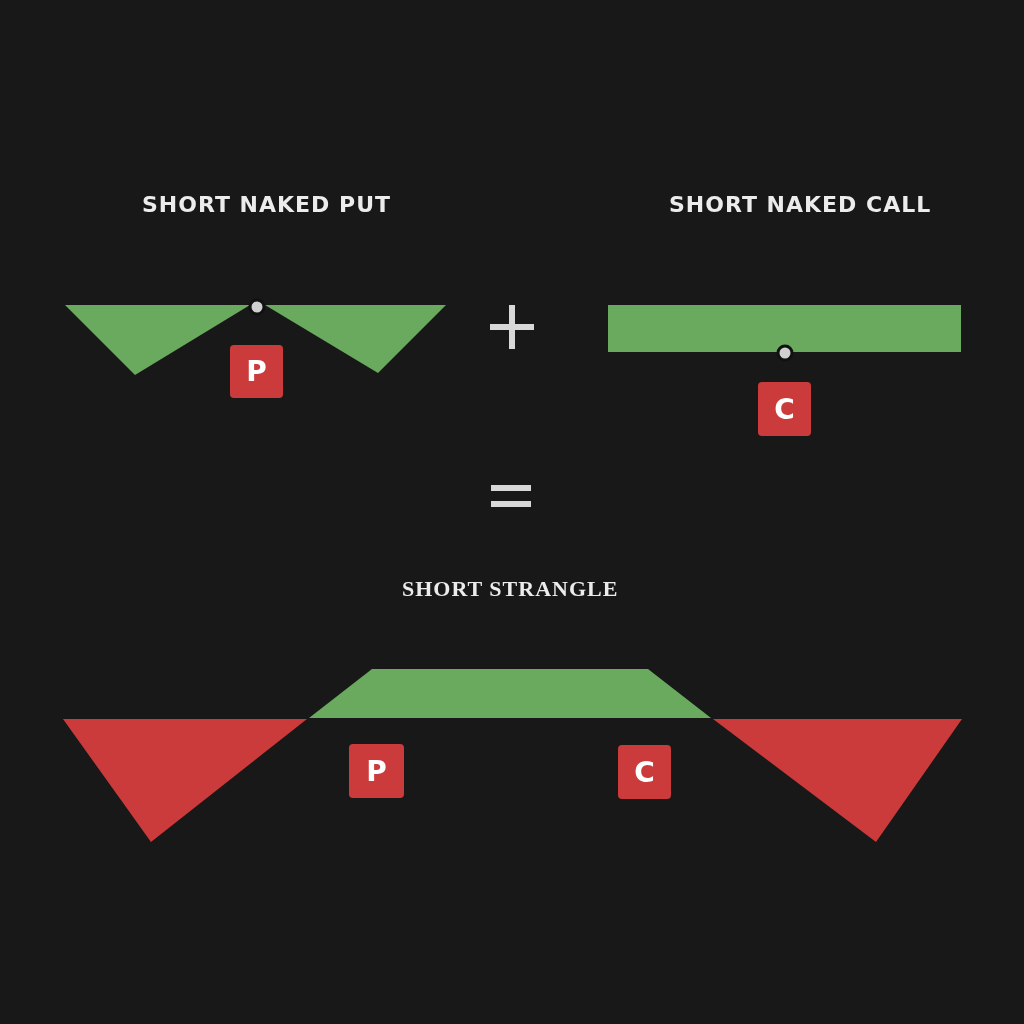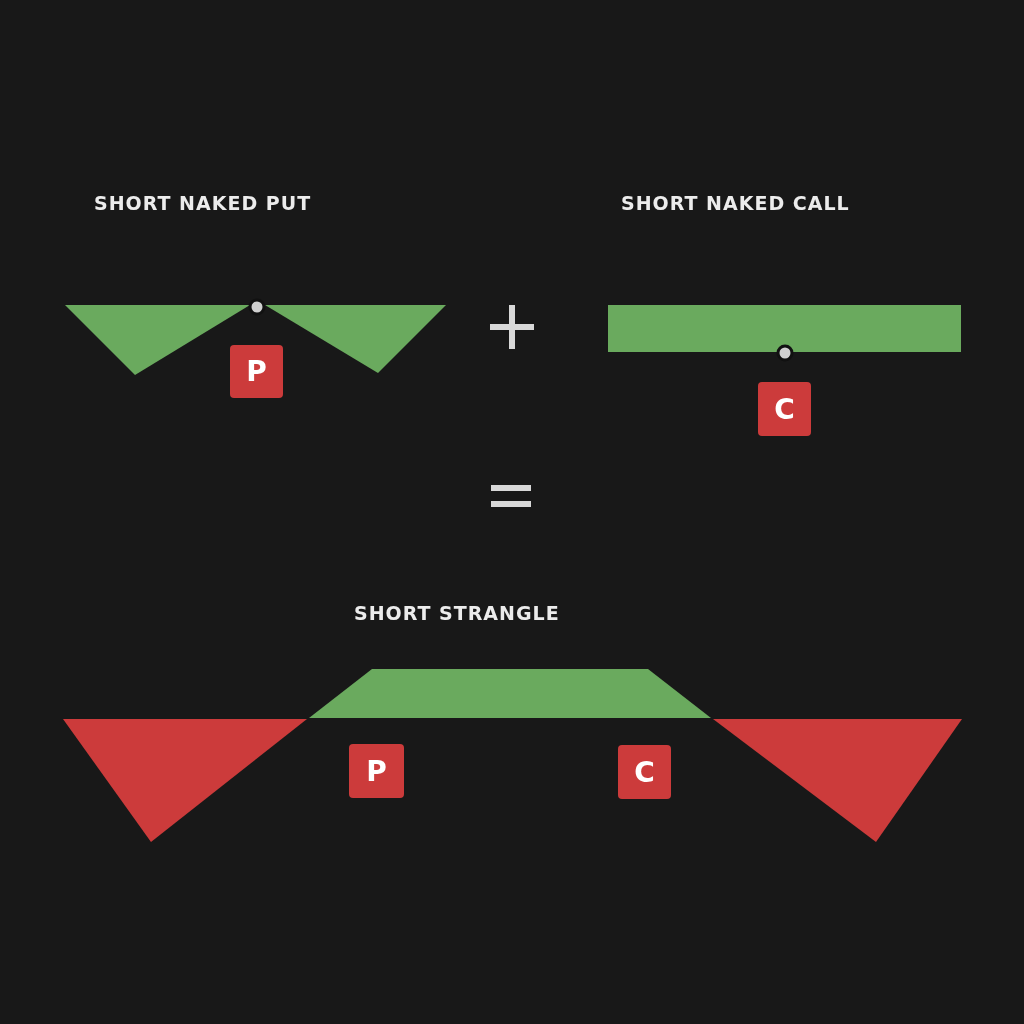--- a/index.html
+++ b/index.html
@@ -1,26 +1,26 @@
 <!DOCTYPE html>
 <html><head>
 <meta charset="utf-8">
 <style>
   html,body{margin:0;padding:0;background:#181818;}
   body{width:1024px;height:1024px;position:relative;overflow:hidden;font-family:"DejaVu Sans","Liberation Sans",sans-serif;}
-  .title{position:absolute;color:#ececec;font-weight:bold;font-size:19px;letter-spacing:1px;white-space:nowrap;}
+  .title{position:absolute;color:#ececec;font-weight:bold;font-size:22px;letter-spacing:1px;white-space:nowrap;margin-left:48px;}
   .badge{position:absolute;background:#cc3b3b;color:#fff;font-weight:bold;border-radius:4px;display:flex;align-items:center;justify-content:center;font-size:28px;}
   svg{position:absolute;left:0;top:0;}
 </style>
 </head>
 <body>
 
 <div class="title" style="left:94px;top:192px;">SHORT NAKED PUT</div>
 <div class="title" style="left:621px;top:192px;text-align:right;">SHORT NAKED CALL</div>
-<div class="title" style="left:354px;top:602px;">SHORT STRANGLE</div>
+<div class="title" style="left:354px;top:576px;font-family:Liberation Serif, serif;">SHORT STRANGLE</div>
 
 <svg width="1024" height="1024">
 
   <polygon points="65,305 250,305 135,375" fill="#6aaa5e"></polygon>
   <polygon points="265,305 446,305 378,373" fill="#6aaa5e"></polygon>
   <circle cx="257" cy="307" r="7" fill="#d0d0d0" stroke="#111" stroke-width="3"></circle>
 
   <rect x="490" y="324" width="44" height="6" fill="#d8d8d8"></rect>
   <rect x="509" y="305" width="6" height="44" fill="#d8d8d8"></rect>
 

